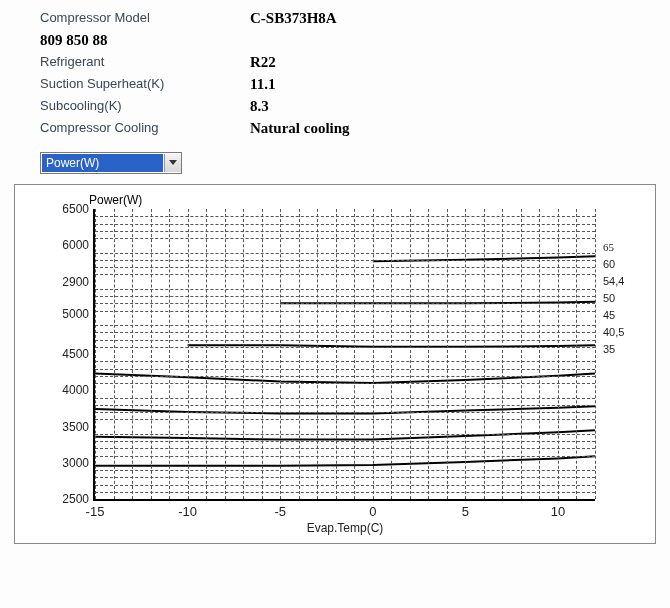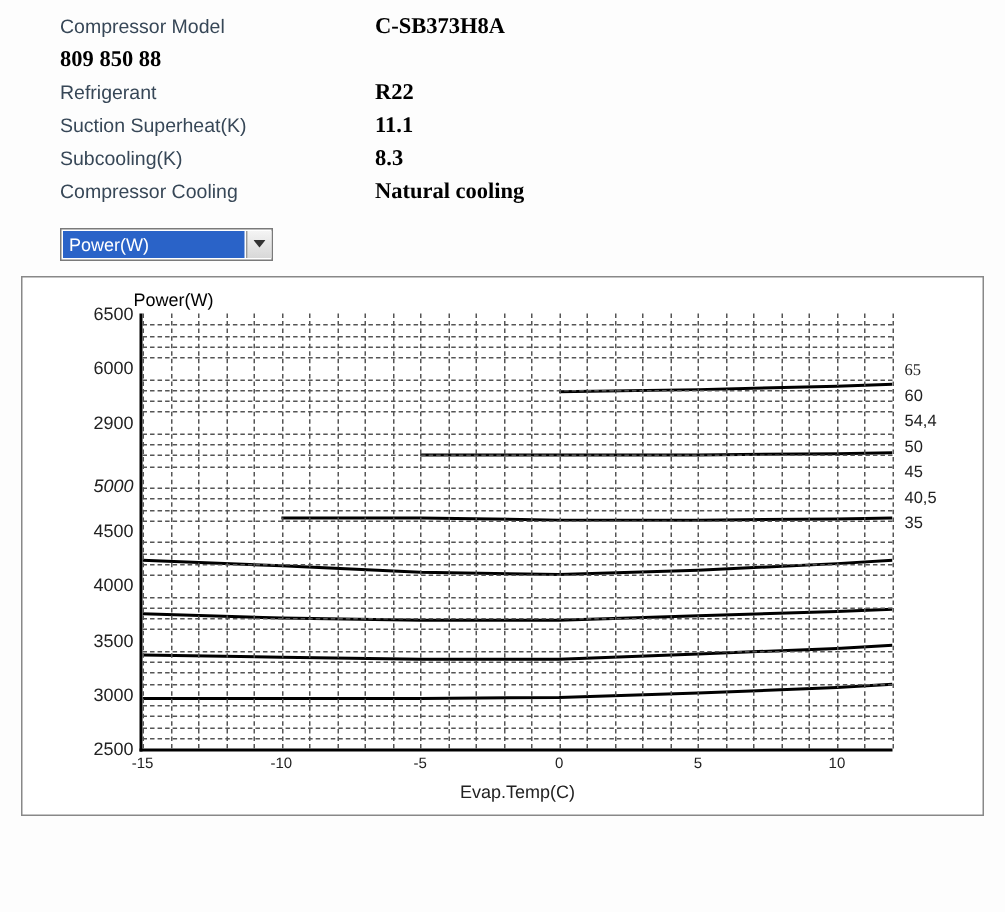--- a/index.html
+++ b/index.html
@@ -88,21 +88,21 @@
     position: absolute;
     right: 506px;
     font-size: 12px;
     text-align: right;
     width: 40px;
     transform: translateY(-50%);
   }
   .xtick {
     position: absolute;
     top: 295px;
-    font-size: 10px;
+    font-size: 13px;
     transform: translateX(-50%);
   }
   .xlabel {
     position: absolute;
     top: 312px;
     left: 250px;
     font-size: 12px;
     transform: translateX(-50%);
   }
   .grid-h {
@@ -256,21 +256,21 @@
       <div class="grid-v" style="left: 425.926px;"></div>
       <div class="grid-v" style="left: 444.444px;"></div>
       <div class="grid-v" style="left: 462.963px;"></div>
       <div class="grid-v" style="left: 481.481px;"></div>
       <div class="grid-v" style="left: 500px;"></div>
       <div class="ytick" style="top: 290px;">2500</div>
       <div class="ytick" style="top: 253.75px;">3000</div>
       <div class="ytick" style="top: 217.5px;">3500</div>
       <div class="ytick" style="top: 181.25px;">4000</div>
       <div class="ytick" style="top: 145px;">4500</div>
-      <div class="ytick" style="top: 115px; font-style: italic;">5000</div>
+      <div class="ytick" style="top: 105px;">5000</div>
       <div class="ytick" style="top: 72.5px;">2900</div>
       <div class="ytick" style="top: 36.25px;">6000</div>
       <div class="ytick" style="top: 0px;">6500</div>
       <div class="xtick" style="left: 0px;">-15</div>
       <div class="xtick" style="left: 92.5926px;">-10</div>
       <div class="xtick" style="left: 185.185px;">-5</div>
       <div class="xtick" style="left: 277.778px;">0</div>
       <div class="xtick" style="left: 370.37px;">5</div>
       <div class="xtick" style="left: 462.963px;">10</div>
     </div>

